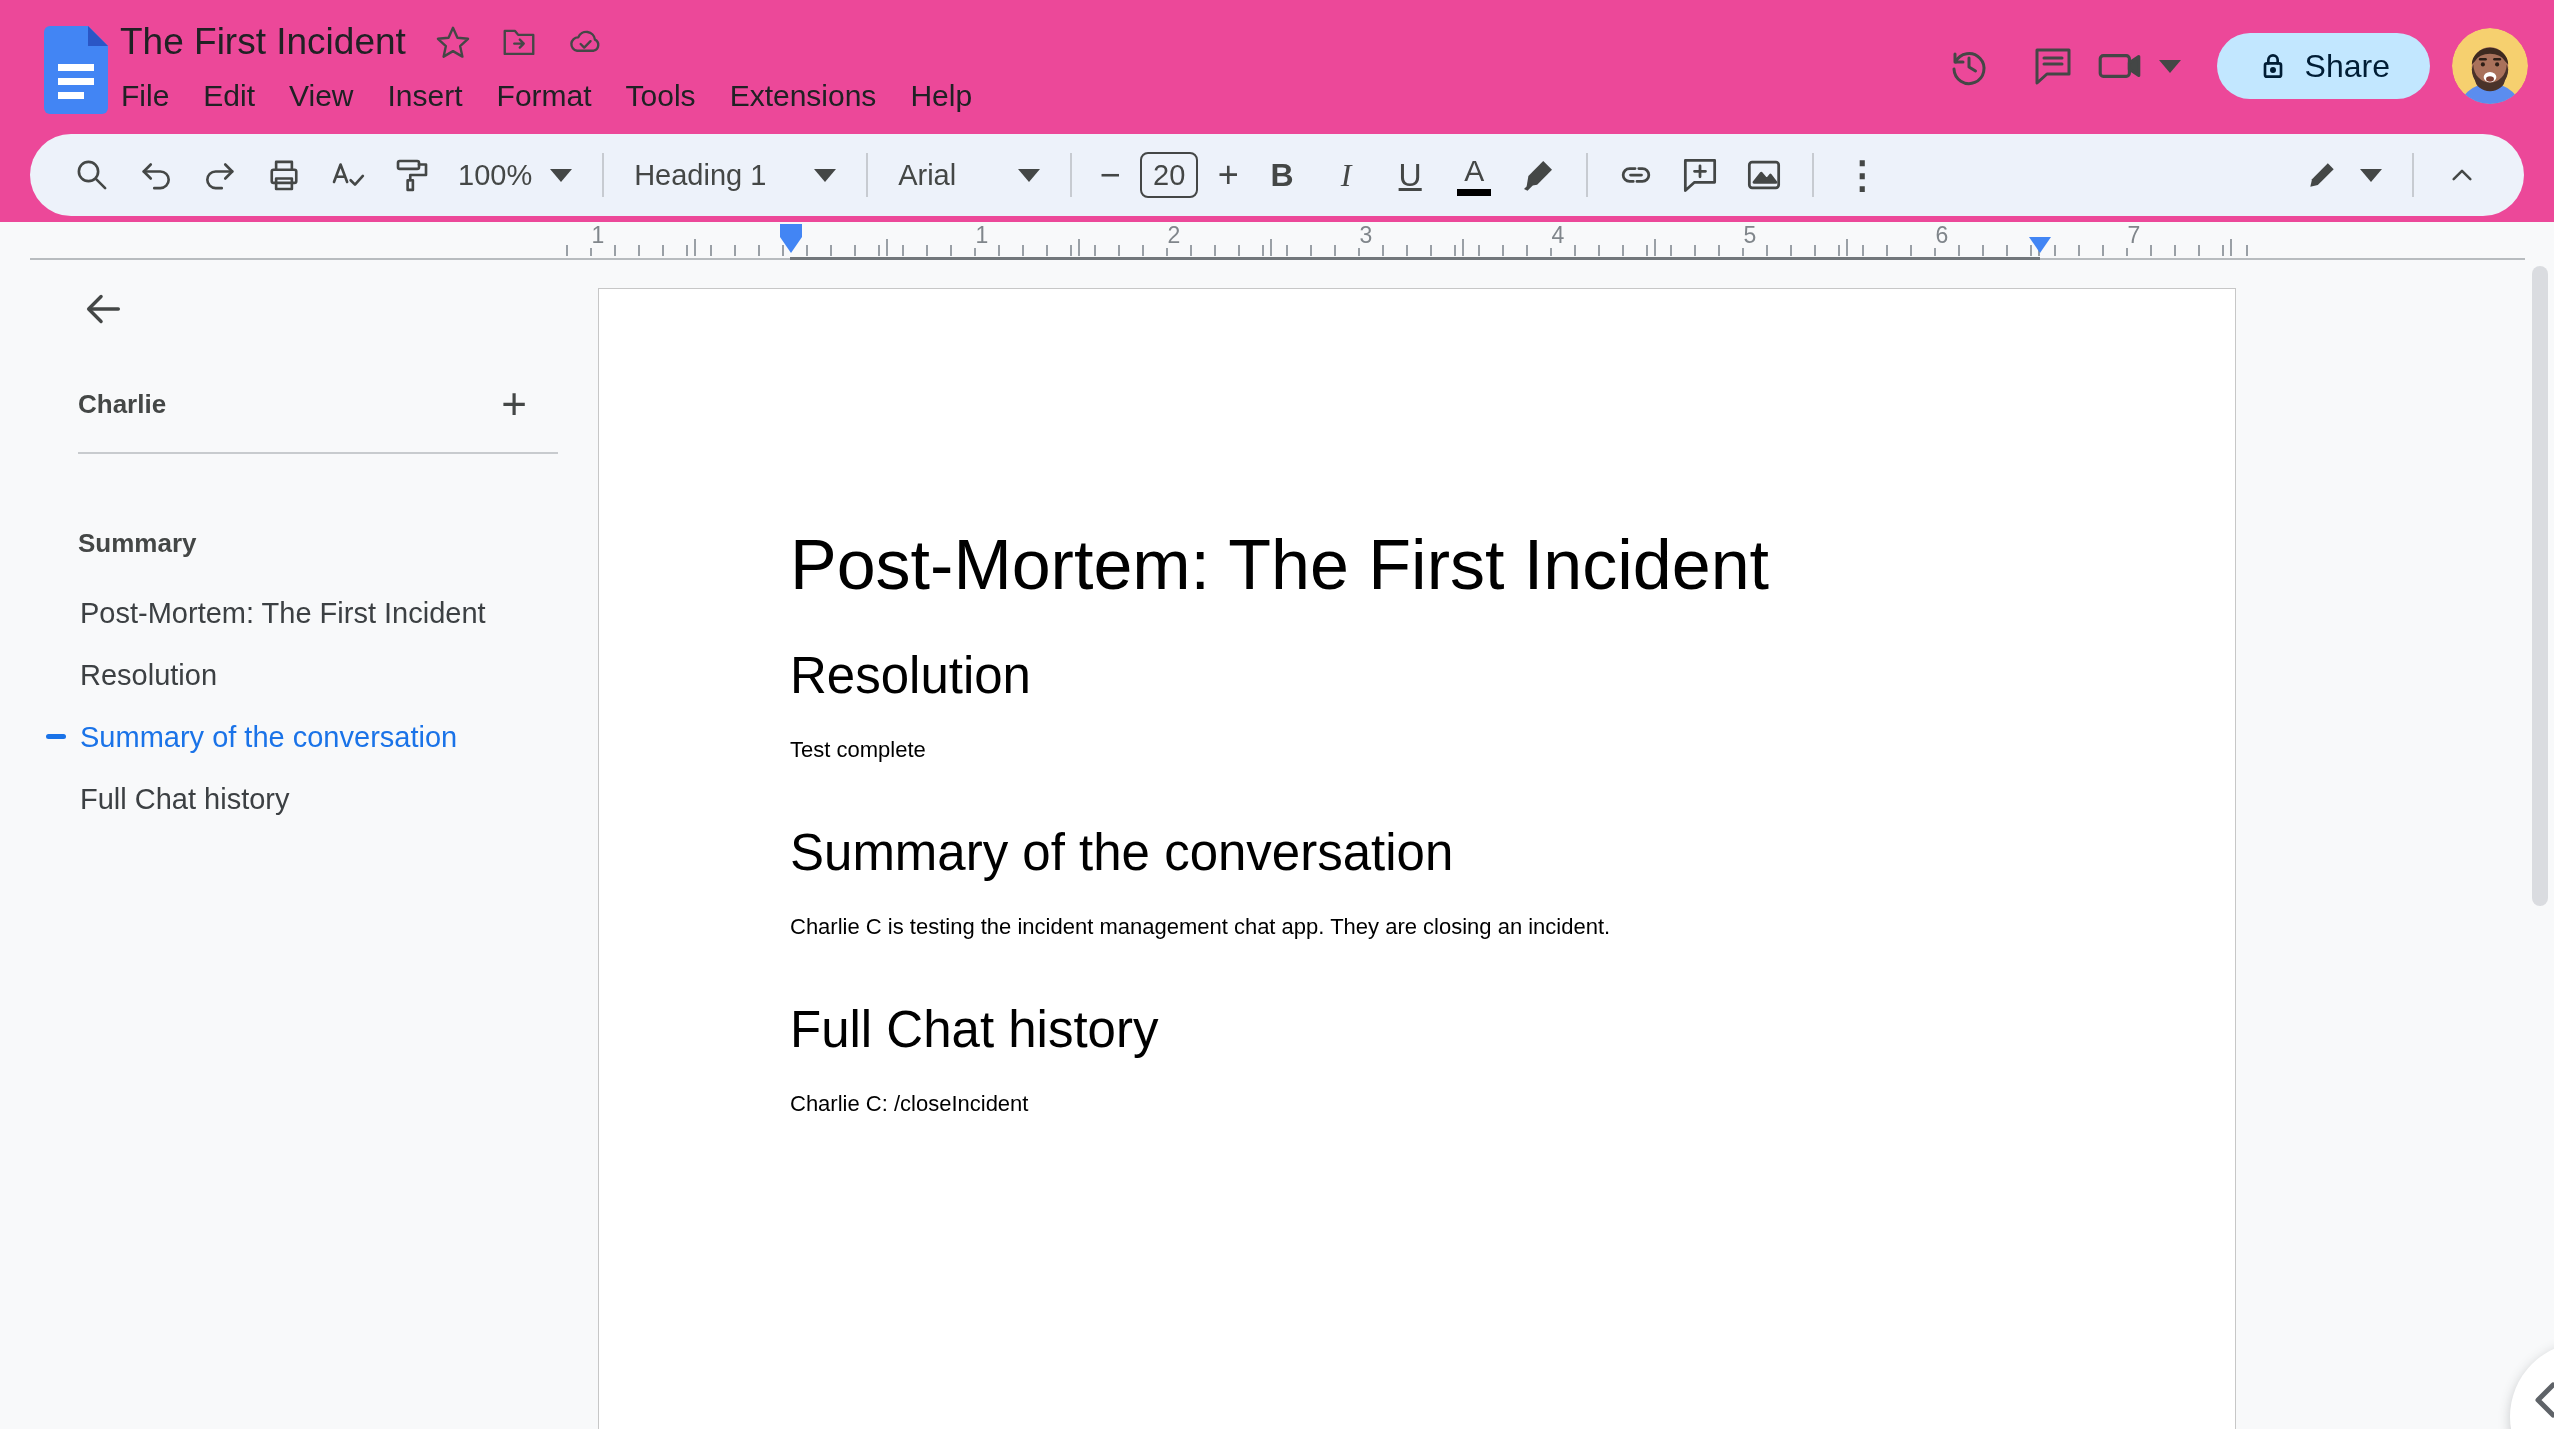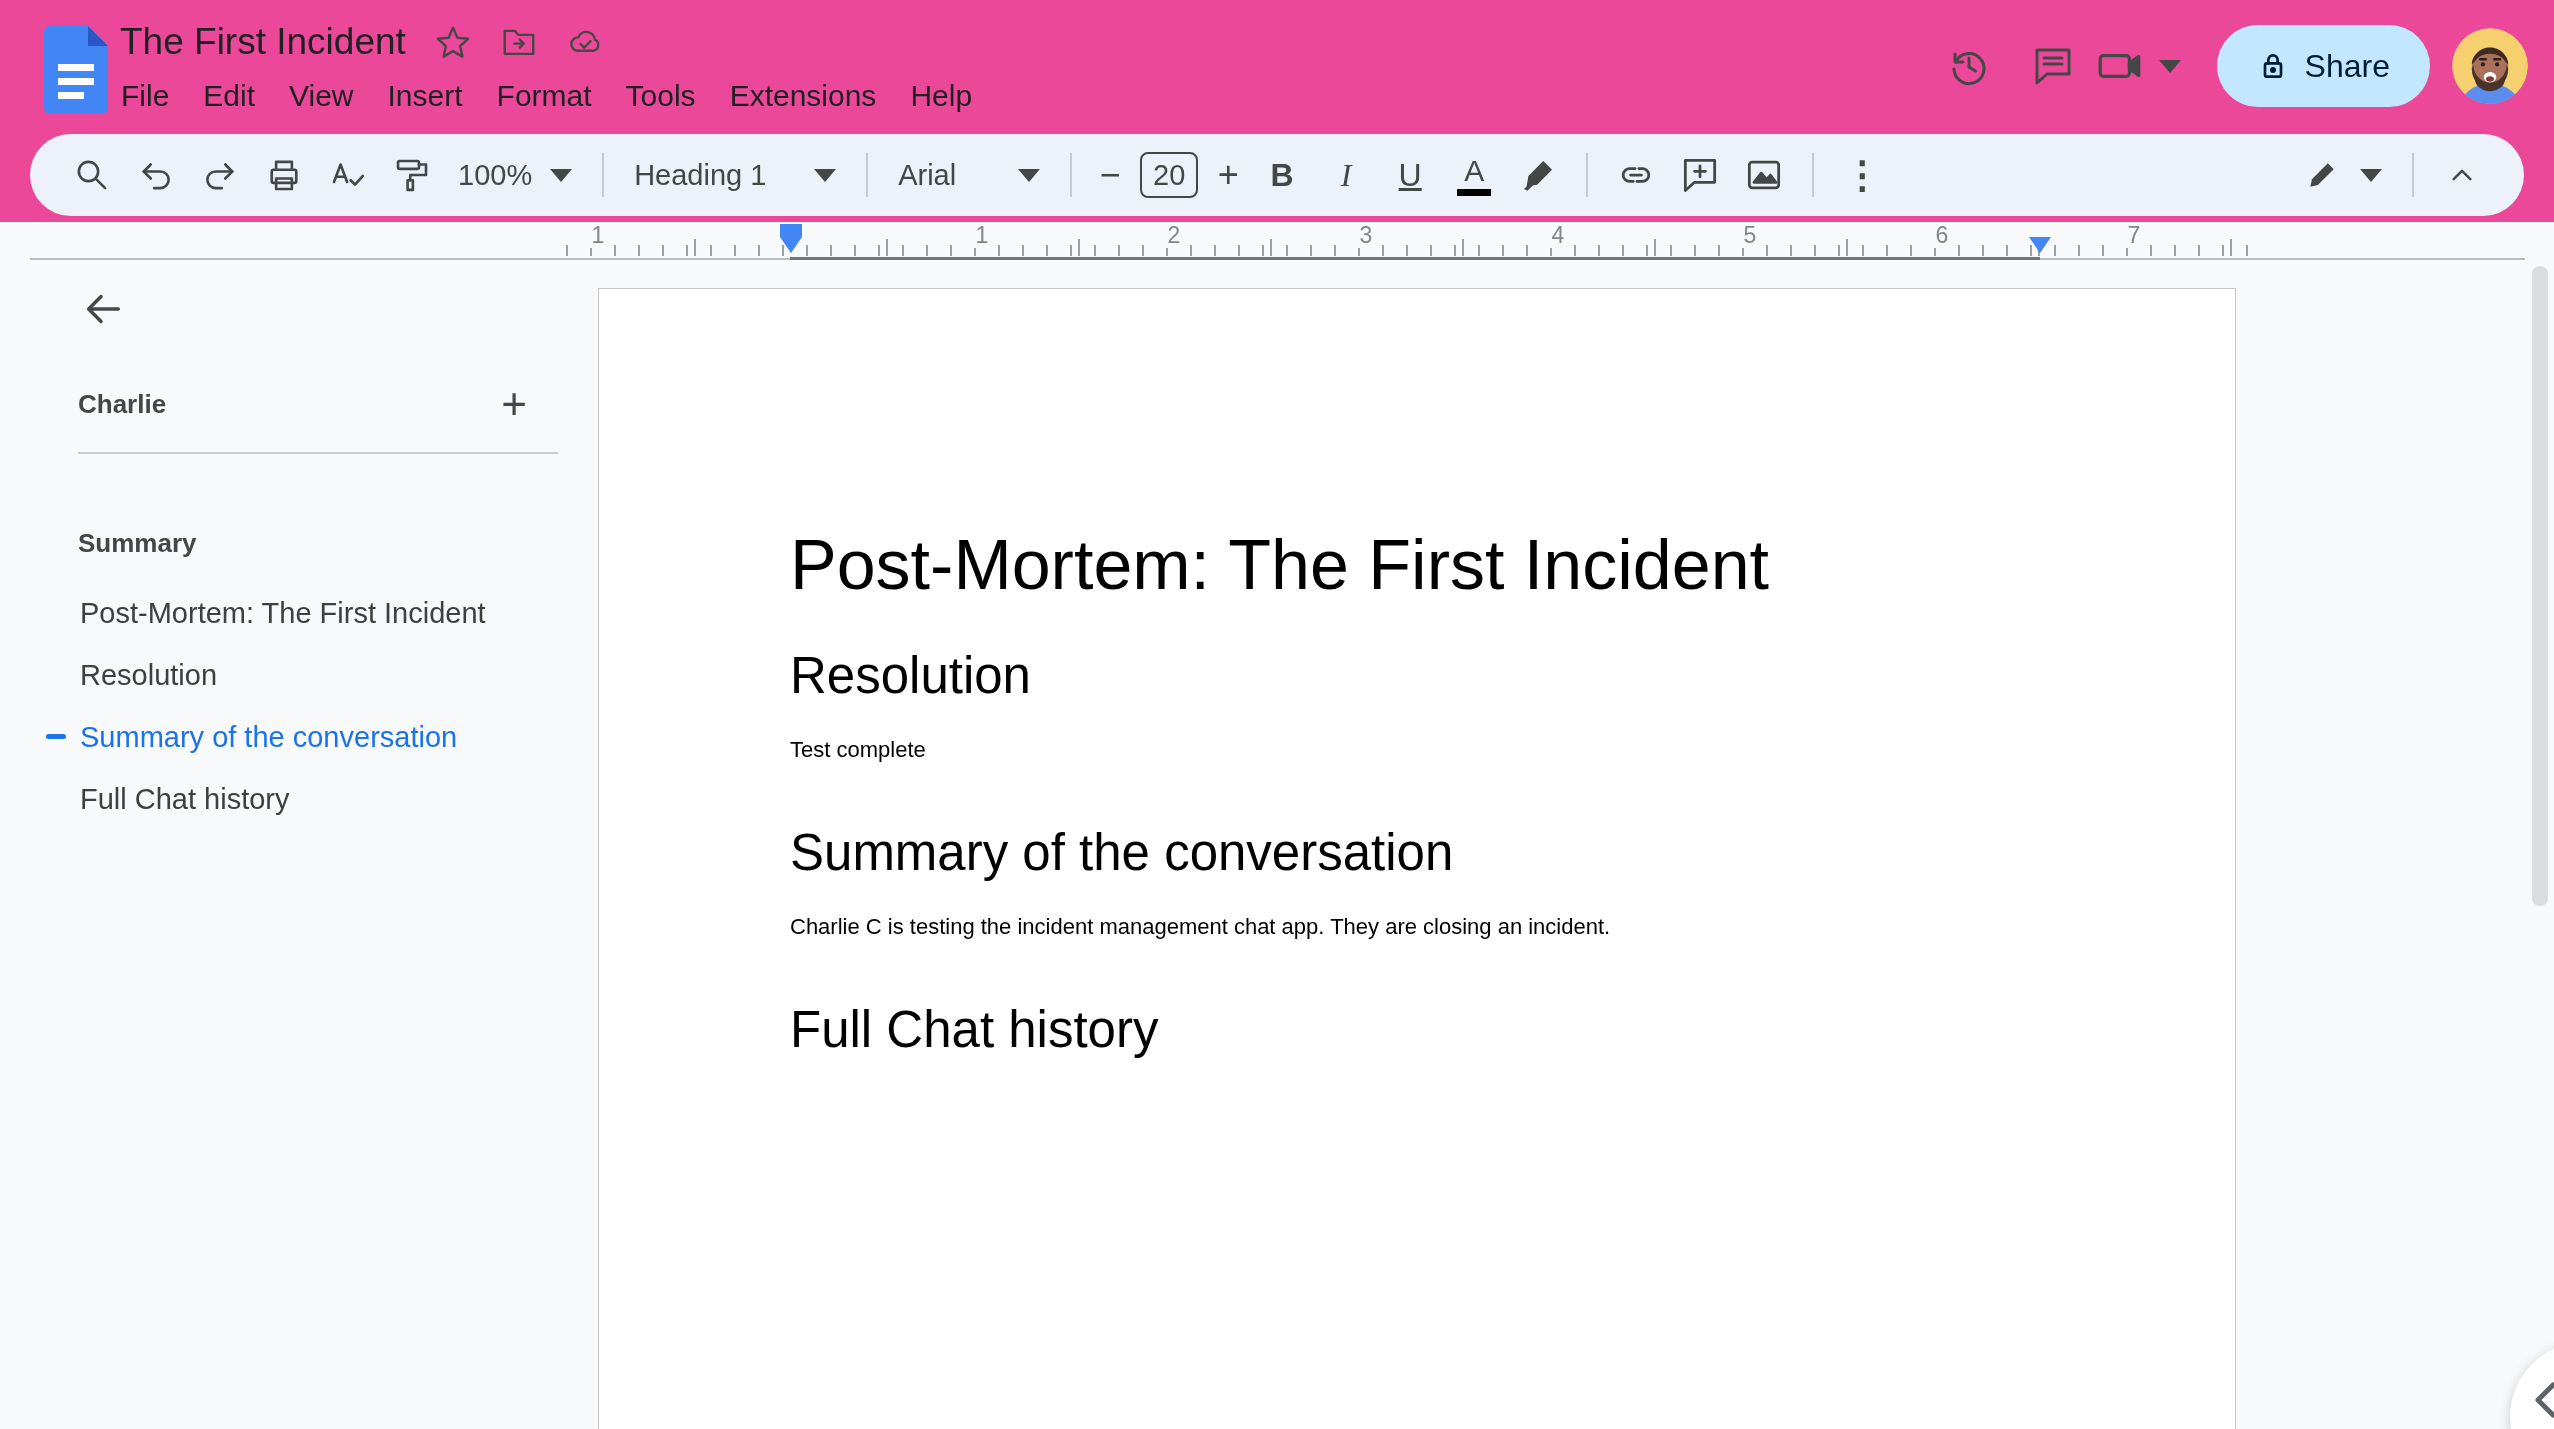--- a/index.html
+++ b/index.html
@@ -12,21 +12,21 @@
   .title-row { position:absolute; left:120px; top:16px; height:52px; display:flex; align-items:center; gap:28px; }
   .doc-title { font-size:37px; color:#202124; white-space:nowrap; }
   .title-icon { width:38px; height:38px; display:flex; align-items:center; justify-content:center; cursor:pointer; }
   .menu-row { position:absolute; left:104px; top:70px; height:52px; display:flex; align-items:center; }
   .menu-item { font-size:30px; color:#202124; padding:6px 17px; border-radius:8px; cursor:pointer; }
   .header-right { position:absolute; right:0; top:24px; height:84px; display:flex; align-items:center; }
   .hdr-icon-btn { width:84px; height:84px; display:flex; align-items:center; justify-content:center; cursor:pointer; }
   .caret { width:0; height:0; border-left:11px solid transparent; border-right:11px solid transparent;
     border-top:13px solid #444746; display:inline-block; }
   .camera-group { display:flex; align-items:center; gap:14px; margin-right:36px; cursor:pointer; }
-  .share-btn { height:82px; background:#c2e7ff; border-radius:41px; display:flex; align-items:center;
+  .share-btn { height:66px; background:#c2e7ff; border-radius:41px; display:flex; align-items:center;
     gap:16px; padding:8px 40px; margin-right:22px; cursor:pointer; }
   .share-btn span { font-size:32px; font-weight:500; color:#001d35; }
   .avatar { width:76px; height:76px; border-radius:50%; overflow:hidden; margin-right:26px; cursor:pointer; flex:none; }
 
   
   .toolbar { position:absolute; left:30px; top:134px; width:2494px; height:82px; background:#edf2fa;
     border-radius:41px; display:flex; align-items:center; padding:0 30px; }
   .tb-btn { min-width:64px; height:64px; display:flex; align-items:center; justify-content:center;
     border-radius:8px; cursor:pointer; flex:none; color:#444746; }
   .tb-divider { width:2px; height:44px; background:#c7cbd1; margin:0 16px; flex:none; }
@@ -335,20 +335,21 @@
 </div>
 
 <div class="canvas">
   <div class="page">
     <h1 class="doc-title-h1">Post-Mortem: The First Incident</h1>
     <h2 class="doc-h2 first">Resolution</h2>
     <p class="doc-p">Test complete</p>
     <h2 class="doc-h2">Summary of the conversation</h2>
     <p class="doc-p">Charlie C is testing the incident management chat app. They are closing an incident.</p>
     <h2 class="doc-h2">Full Chat history</h2>
+    <p class="doc-p">Charlie C: /closeIncident</p>
   </div>
 </div>
 
 <div class="sidebar">
   <span class="back-btn">
     <svg class="ic" width="46" height="46" viewBox="0 0 48 48" style="stroke-width:3.5">
         <path d="M40 24 H10"></path>
         <path d="M22 11 L9 24 l13 13"></path>
       </svg>
   </span>

